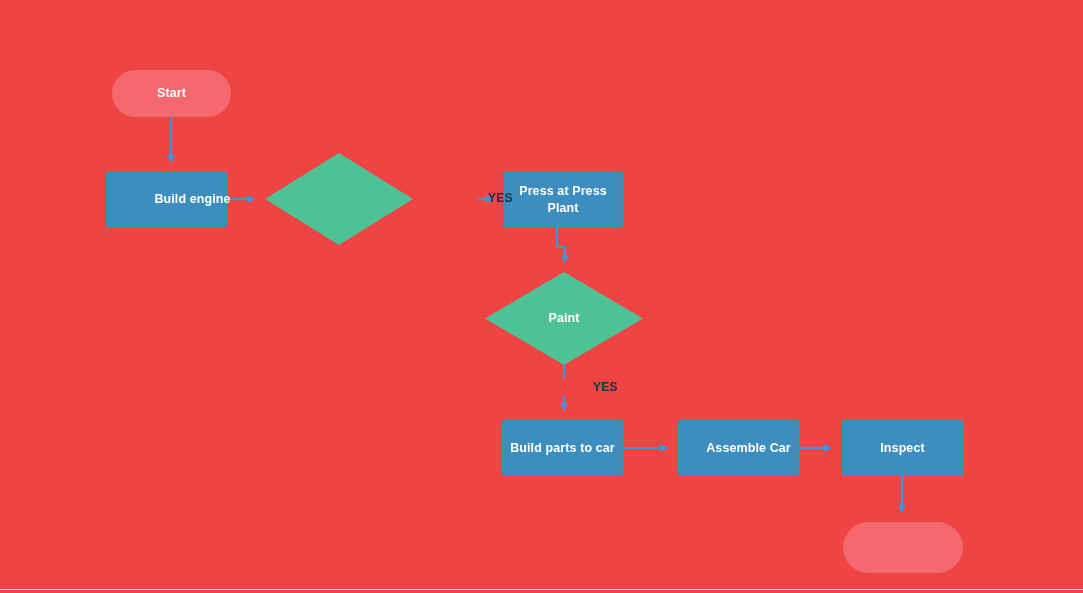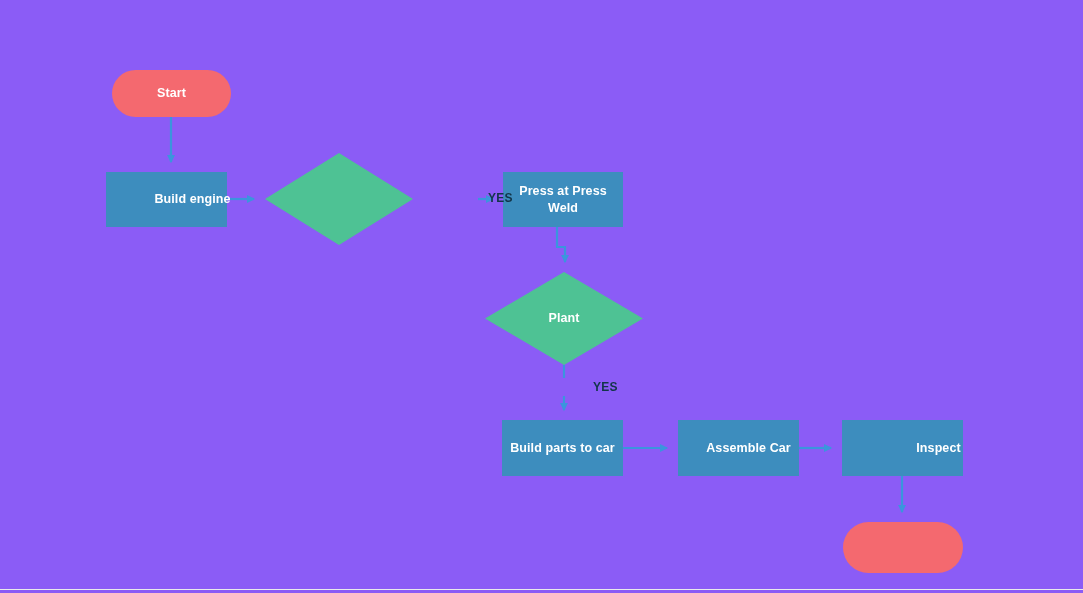--- a/index.html
+++ b/index.html
@@ -8,21 +8,21 @@
     padding: 0;
     background: #ffffff;
   }
   body {
     font-family: "Liberation Sans", sans-serif;
   }
   #canvas {
     position: relative;
     width: 1083px;
     height: 593px;
-    background: #8b5cf6;
+    background: #ef4444;
     overflow: hidden;
   }
   #diagram-svg {
     position: absolute;
     left: 0;
     top: 0;
     width: 1083px;
     height: 593px;
   }
   .node-label {
@@ -108,29 +108,29 @@
 
       <path d="M902,476 L902,512" marker-end="url(#arrowhead)"></path>
     </g>
   </svg>
 
   <div class="node-label" style="left:112px; top:70px; width:119px; height:47px;">Start</div>
 
   <div class="node-label" style="left:106px; top:172px; width:121px; height:55px;margin-left:26px;">Build engine</div>
 
 
-  <div class="node-label" style="left:508px; top:172px; width:110px; height:55px;">Press at Press Weld</div>
+  <div class="node-label" style="left:508px; top:172px; width:110px; height:55px;">Press at Press Plant</div>
 
-  <div class="node-label" style="left:485px; top:296px; width:158px; height:45px;">Plant</div>
+  <div class="node-label" style="left:485px; top:296px; width:158px; height:45px;">Paint</div>
 
   <div class="node-label" style="left:502px; top:420px; width:121px; height:56px;">Build parts to car</div>
 
   <div class="node-label" style="left:678px; top:420px; width:141px; height:56px;">Assemble Car</div>
 
-  <div class="node-label" style="left:842px; top:420px; width:121px; height:56px;padding-left:36px;">Inspect</div>
+  <div class="node-label" style="left:842px; top:420px; width:121px; height:56px;">Inspect</div>
 
 
   <div class="edge-label" style="left:444px; top:191px;">YES</div>
 
   <div class="edge-label" style="left:549px; top:380px;">YES</div>
 
   <div class="bottom-rule"></div>
 
 </div>
 

